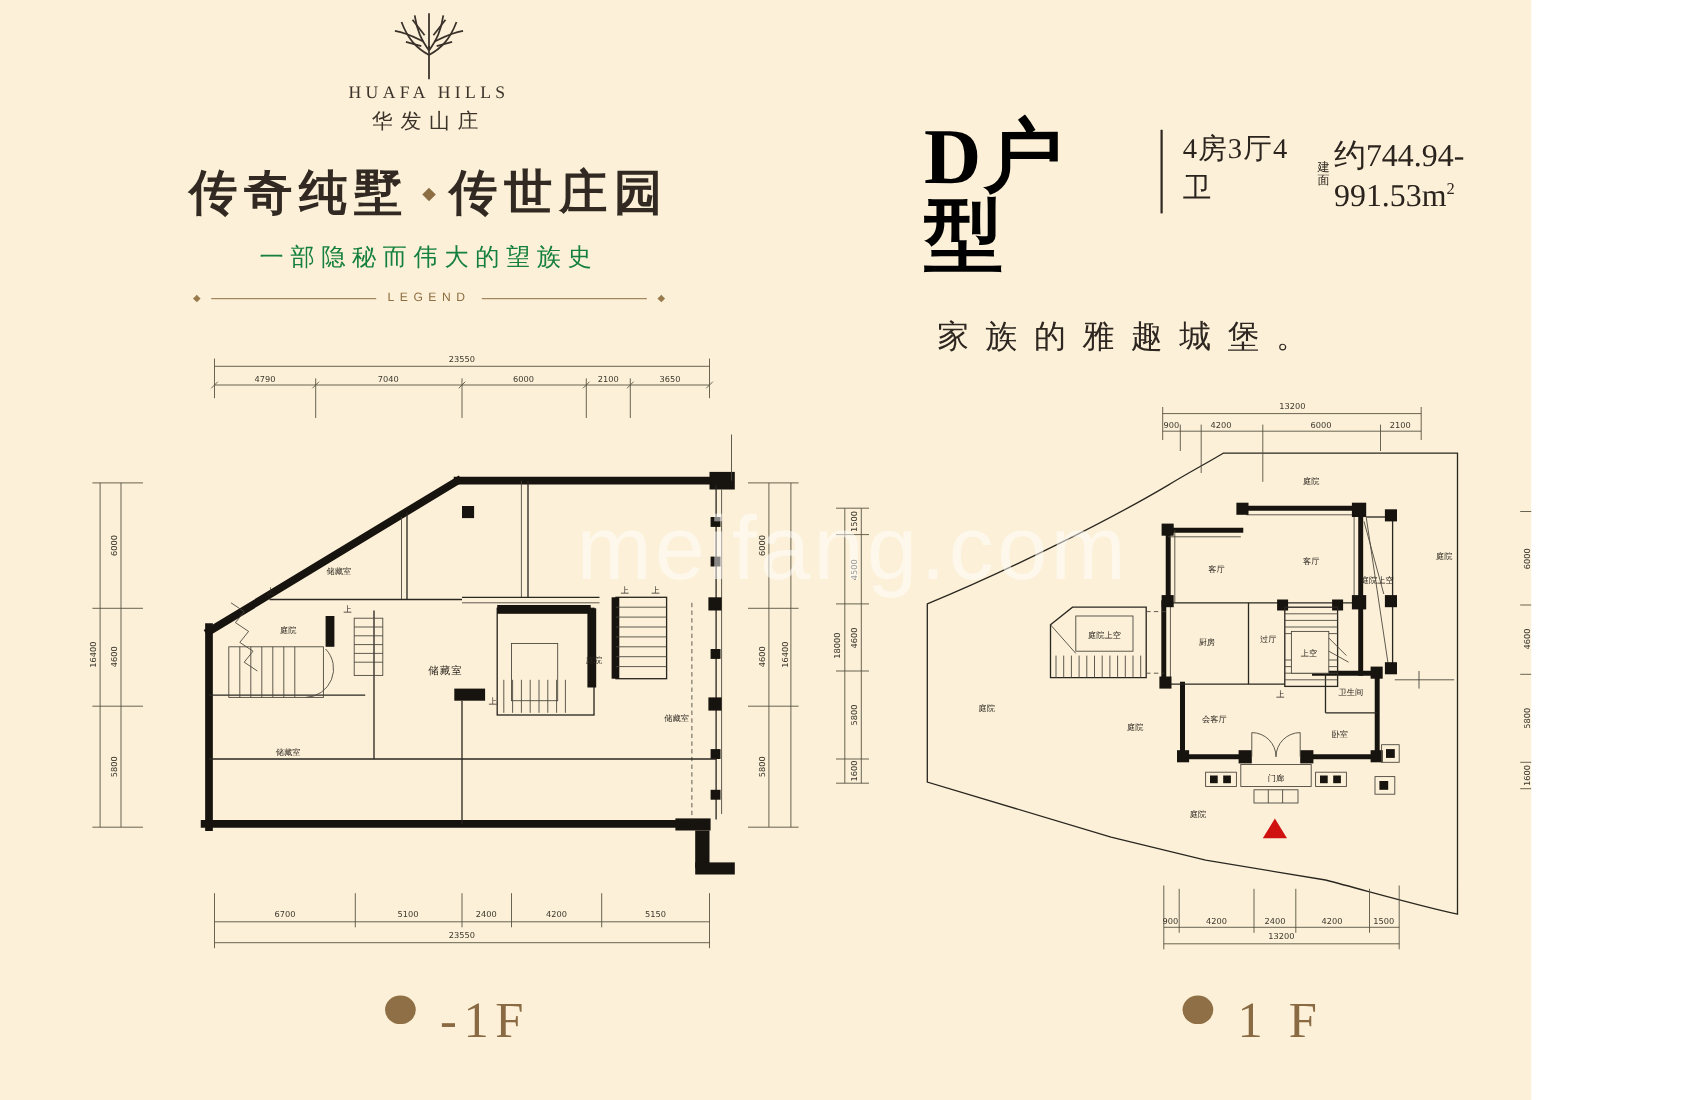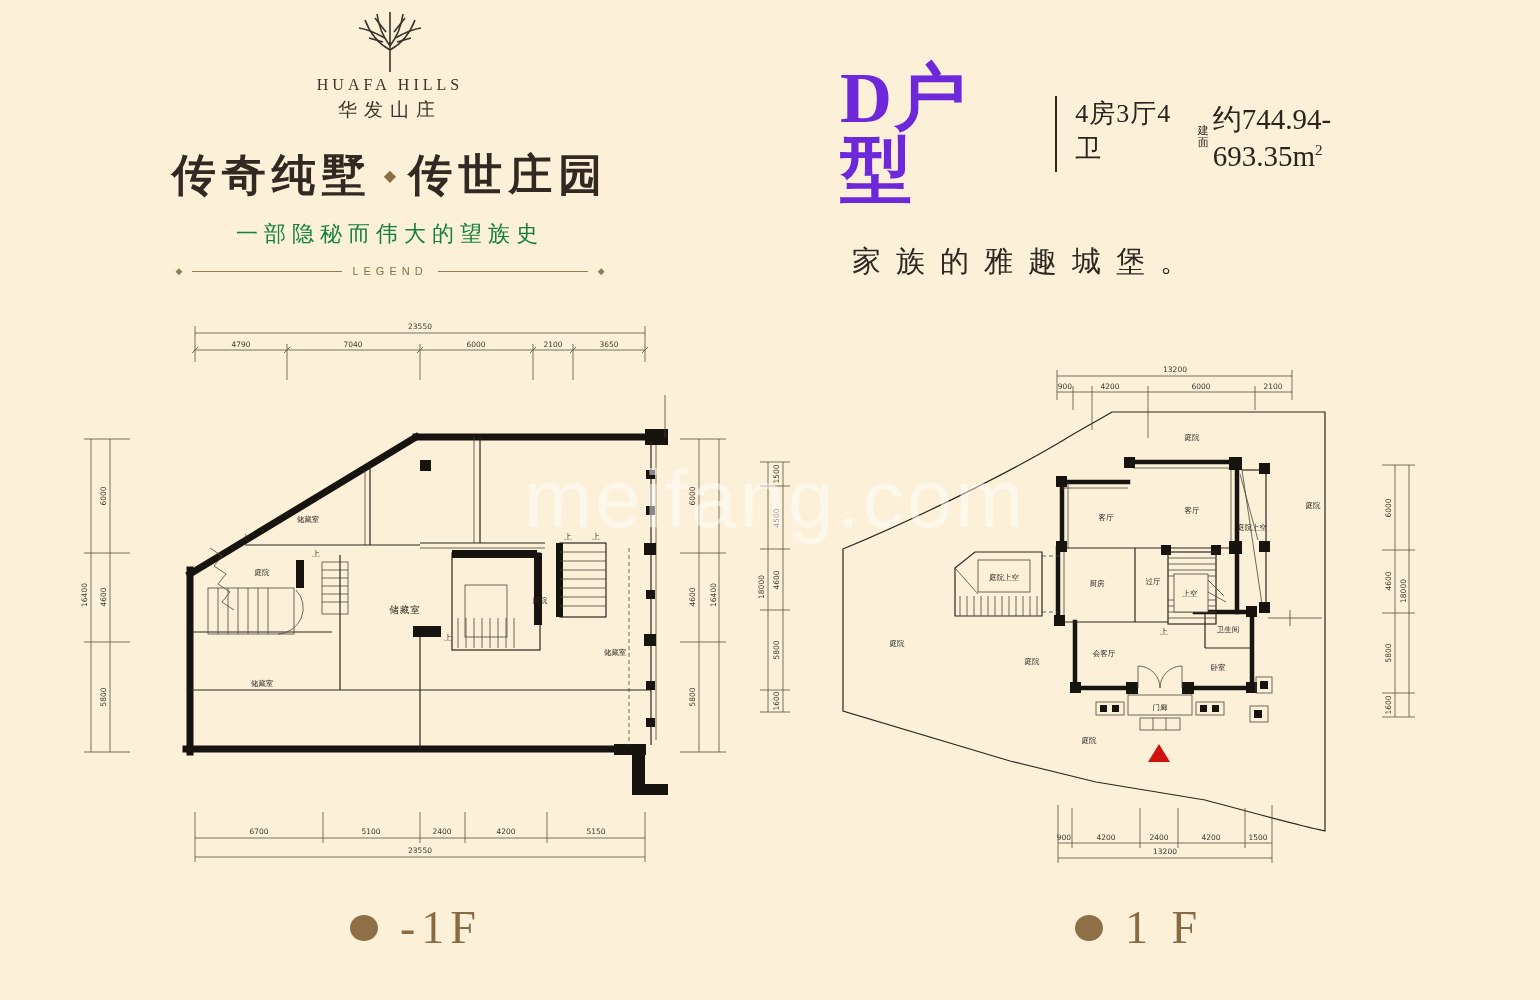--- a/index.html
+++ b/index.html
@@ -1,51 +1,51 @@
 <!DOCTYPE html>
 <html><head>
 <meta charset="utf-8">
 <style>
   html,body{margin:0;padding:0;}
-  .stage{position:relative;width:1540px;height:1000px;background:#fcf1d8;overflow:hidden;
+  .stage{position:relative;width:1392px;height:1000px;background:#fcf1d8;overflow:hidden;
          font-family:"Liberation Serif","DejaVu Serif",serif;color:#2b231d;}
   .abs{position:absolute;}
   
   .brand{left:300px;top:8px;width:180px;text-align:center;}
   .brand-en{font-size:16px;letter-spacing:4px;color:#3c332a;margin-top:2px;white-space:nowrap;}
   .brand-cn{font-size:19px;letter-spacing:7px;color:#3c332a;margin-top:3px;white-space:nowrap;}
   
   .tagline{left:150px;top:146px;width:480px;text-align:center;}
   .tagline-main{display:flex;align-items:center;justify-content:center;gap:12px;
     font-size:44px;font-weight:700;letter-spacing:6px;color:#322a22;white-space:nowrap;}
   .tagline-sep{font-size:16px;color:#8d6e42;letter-spacing:0;}
   .tagline-sub{margin-top:14px;font-size:22px;letter-spacing:6px;color:#15803d;white-space:nowrap;}
   .legend-row{margin-top:16px;display:flex;align-items:center;justify-content:center;gap:10px;color:#8d6e42;}
   .legend-line{flex:0 0 150px;border-top:1px solid #9a7b4e;height:0;}
   .legend-tip{font-size:9px;color:#9a7b4e;}
   .legend-text{font-size:11px;letter-spacing:5px;color:#8d6e42;font-family:"Liberation Sans",sans-serif;}
   
   .unit{left:840px;top:62px;width:600px;}
   .unit-row{display:flex;align-items:center;}
-  .unit-title{font-size:72px;font-weight:700;color:#6d28d9;letter-spacing:2px;line-height:1;}
+  .unit-title{font-size:72px;font-weight:700;color:#000000;letter-spacing:2px;line-height:1;margin-top:44px;}
   .unit-divider{width:2px;height:76px;background:#2e2620;margin:0 18px 0 14px;}
   .unit-specs{display:flex;flex-direction:row;justify-content:center;}
   .unit-rooms{font-size:26px;color:#2b231d;letter-spacing:1px;}
   .unit-area{display:flex;align-items:center;margin-top:4px;}
   .area-stack{display:flex;flex-direction:column;font-size:11px;line-height:1.1;color:#2b231d;margin-right:4px;}
   .area-num{font-size:29px;color:#2b231d;}
   .area-num sup{font-size:15px;}
   .unit-slogan{margin-top:36px;margin-left:12px;font-size:29px;letter-spacing:15px;color:#2e2620;white-space:nowrap;}
   
   .watermark{left:524px;top:452px;font-family:"Liberation Sans","DejaVu Sans",sans-serif;
     font-size:82px;font-weight:400;color:rgba(255,255,255,0.5);letter-spacing:3px;z-index:5;pointer-events:none;}
   
   svg.plansvg{position:absolute;left:0;top:0;z-index:2;}
   
-  .marker{display:flex;align-items:center;gap:22px;z-index:6;}
+  .marker{display:flex;gap:22px;z-index:6;}
   .marker-dot{width:28px;height:26px;border-radius:50%;background:#8f6f45;}
   .marker-label{font-size:46px;color:#8a6a42;letter-spacing:6px;line-height:1;}
   .m-left{left:350px;top:905px;}
   .m-right{left:1075px;top:905px;}
 </style>
 </head>
 <body>
 
 <div class="stage">
 
@@ -90,21 +90,21 @@
     <div class="unit-row">
       <div class="unit-title">D户型</div>
       <div class="unit-divider"></div>
       <div class="unit-specs">
         <div class="unit-rooms">4房3厅4卫</div>
         <div class="unit-area">
           <div class="area-stack">
             <span>建</span>
             <span>面</span>
           </div>
-          <div class="area-num"><span>约744.94-693.35m</span><sup>2</sup></div>
+          <div class="area-num"><span>约744.94-991.53m</span><sup>2</sup></div>
         </div>
       </div>
     </div>
     <div class="unit-slogan">家族的雅趣城堡。</div>
   </div>
 
   <svg class="plansvg" width="1540" height="1000" viewBox="0 0 1540 1000">
     <style>
       .w{stroke:#17130e;stroke-width:7;fill:none;stroke-linecap:square;}
       .w4{stroke:#17130e;stroke-width:4.5;fill:none;stroke-linecap:square;}

